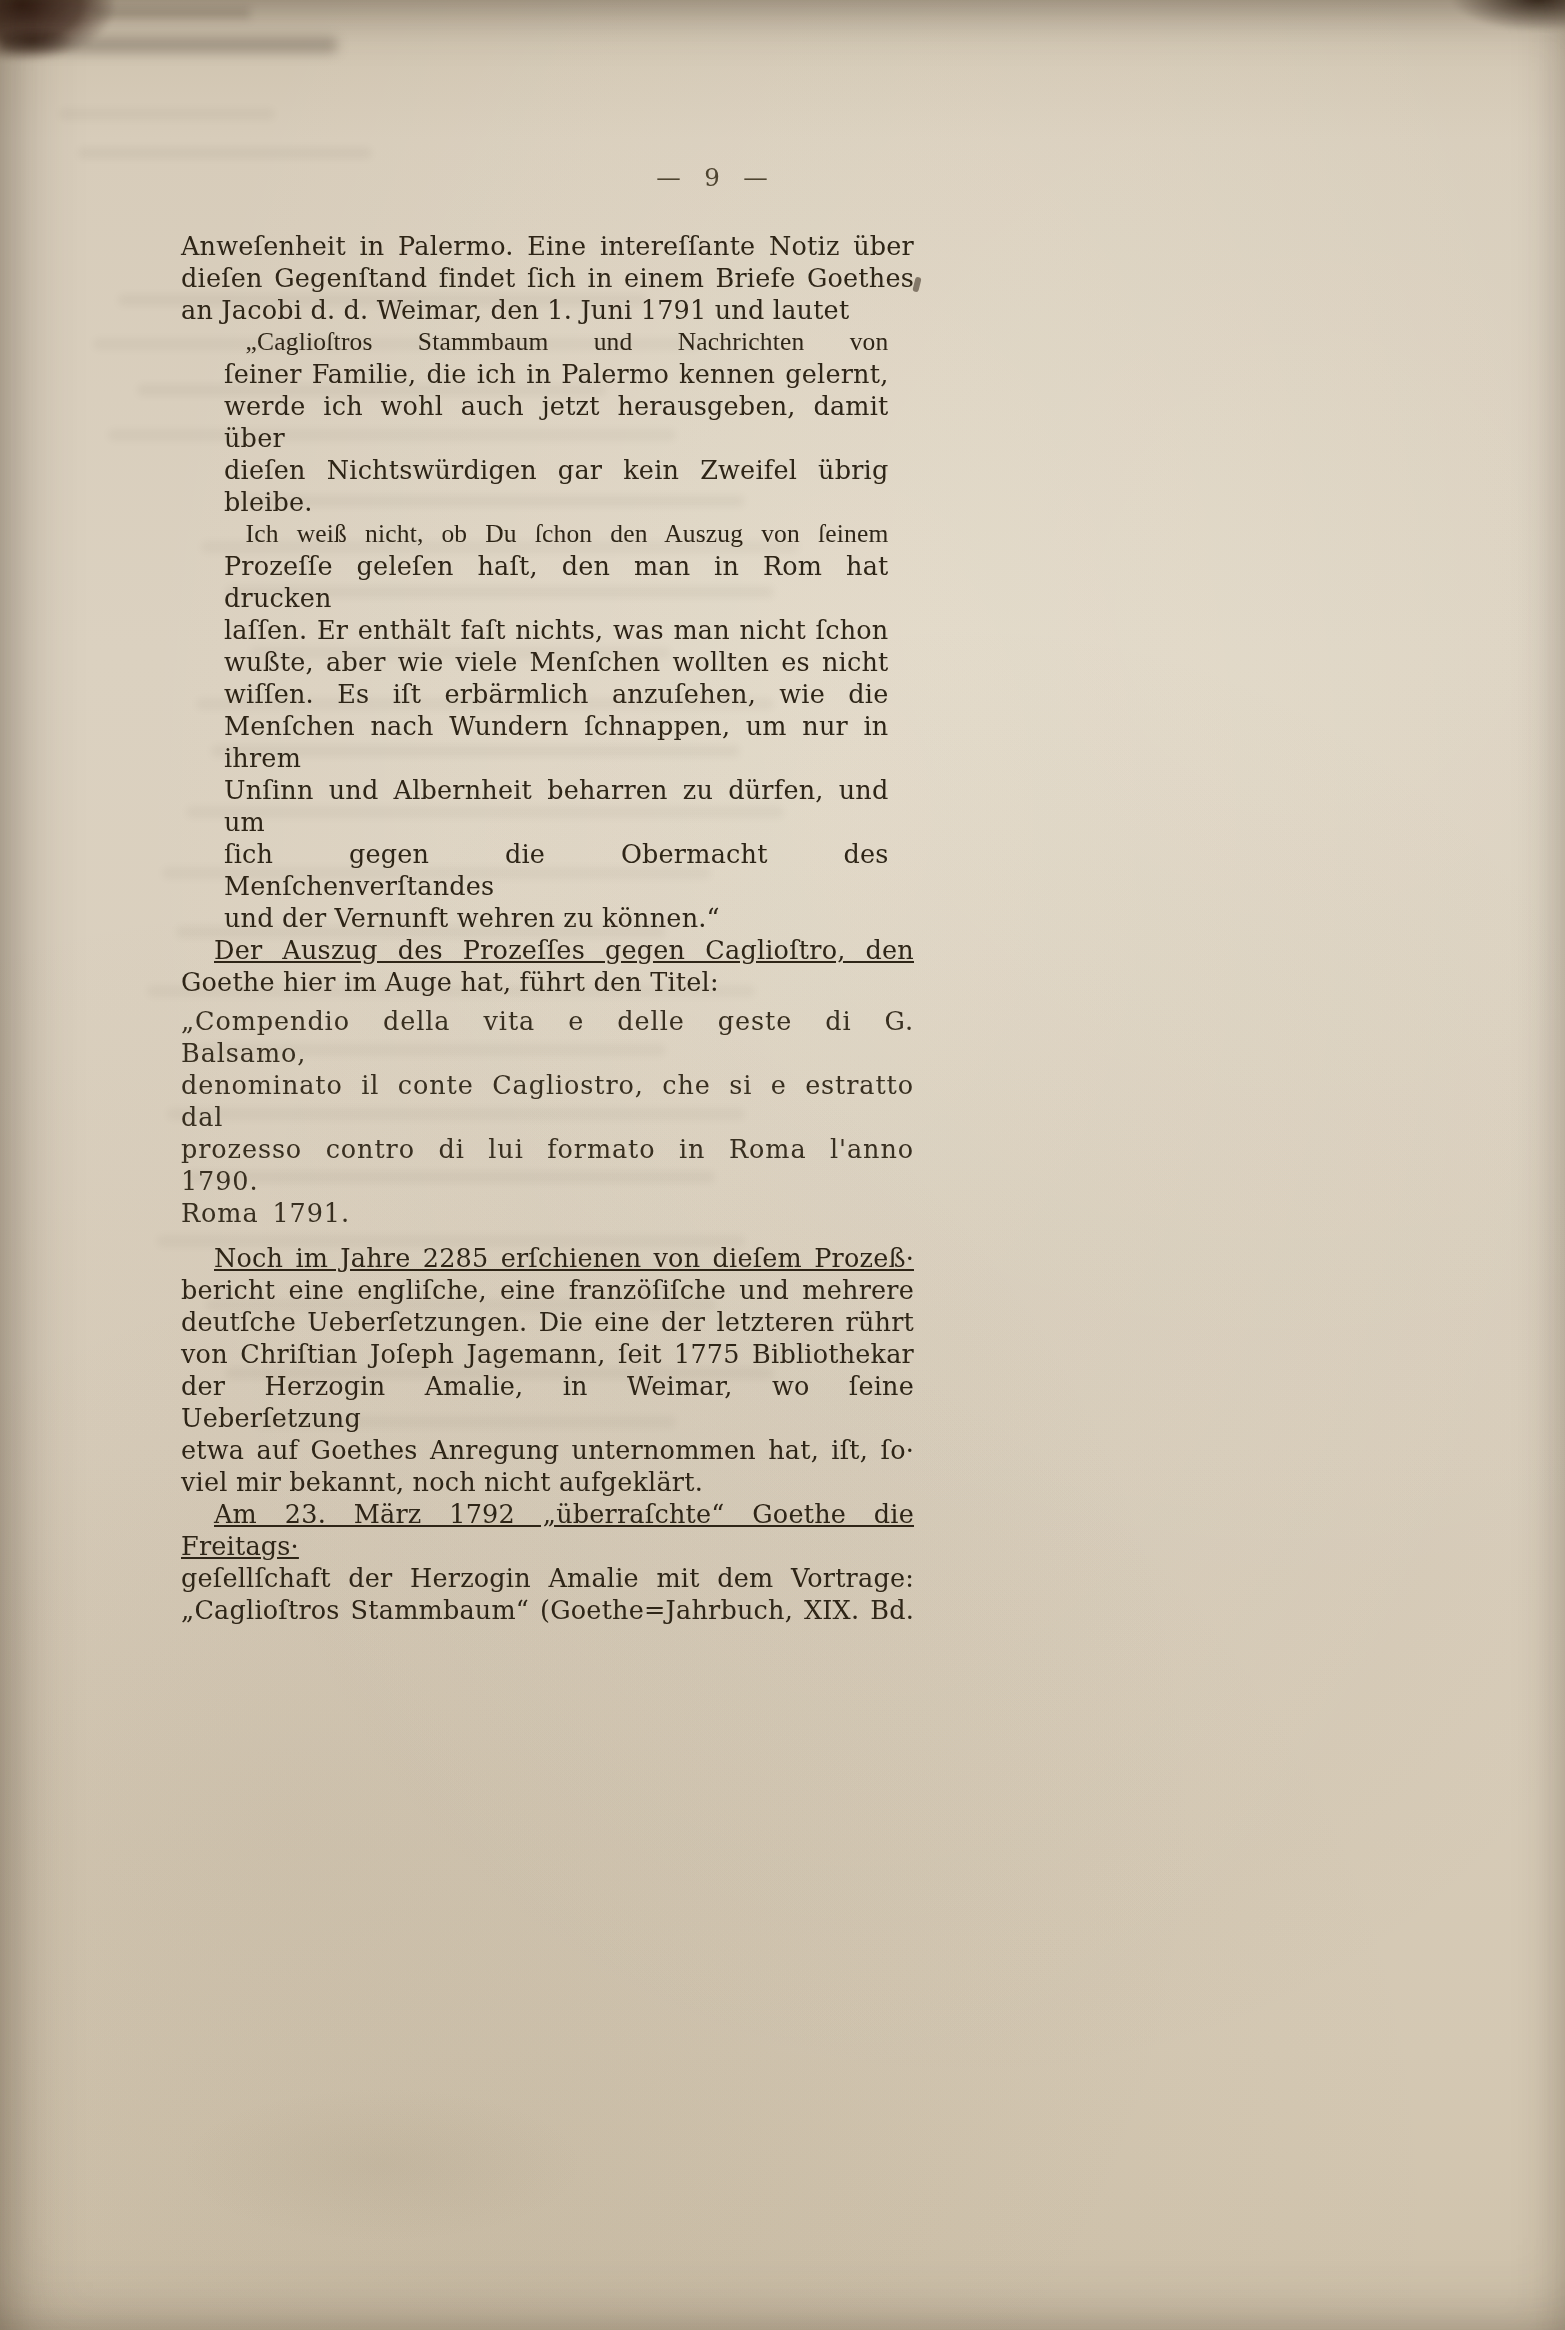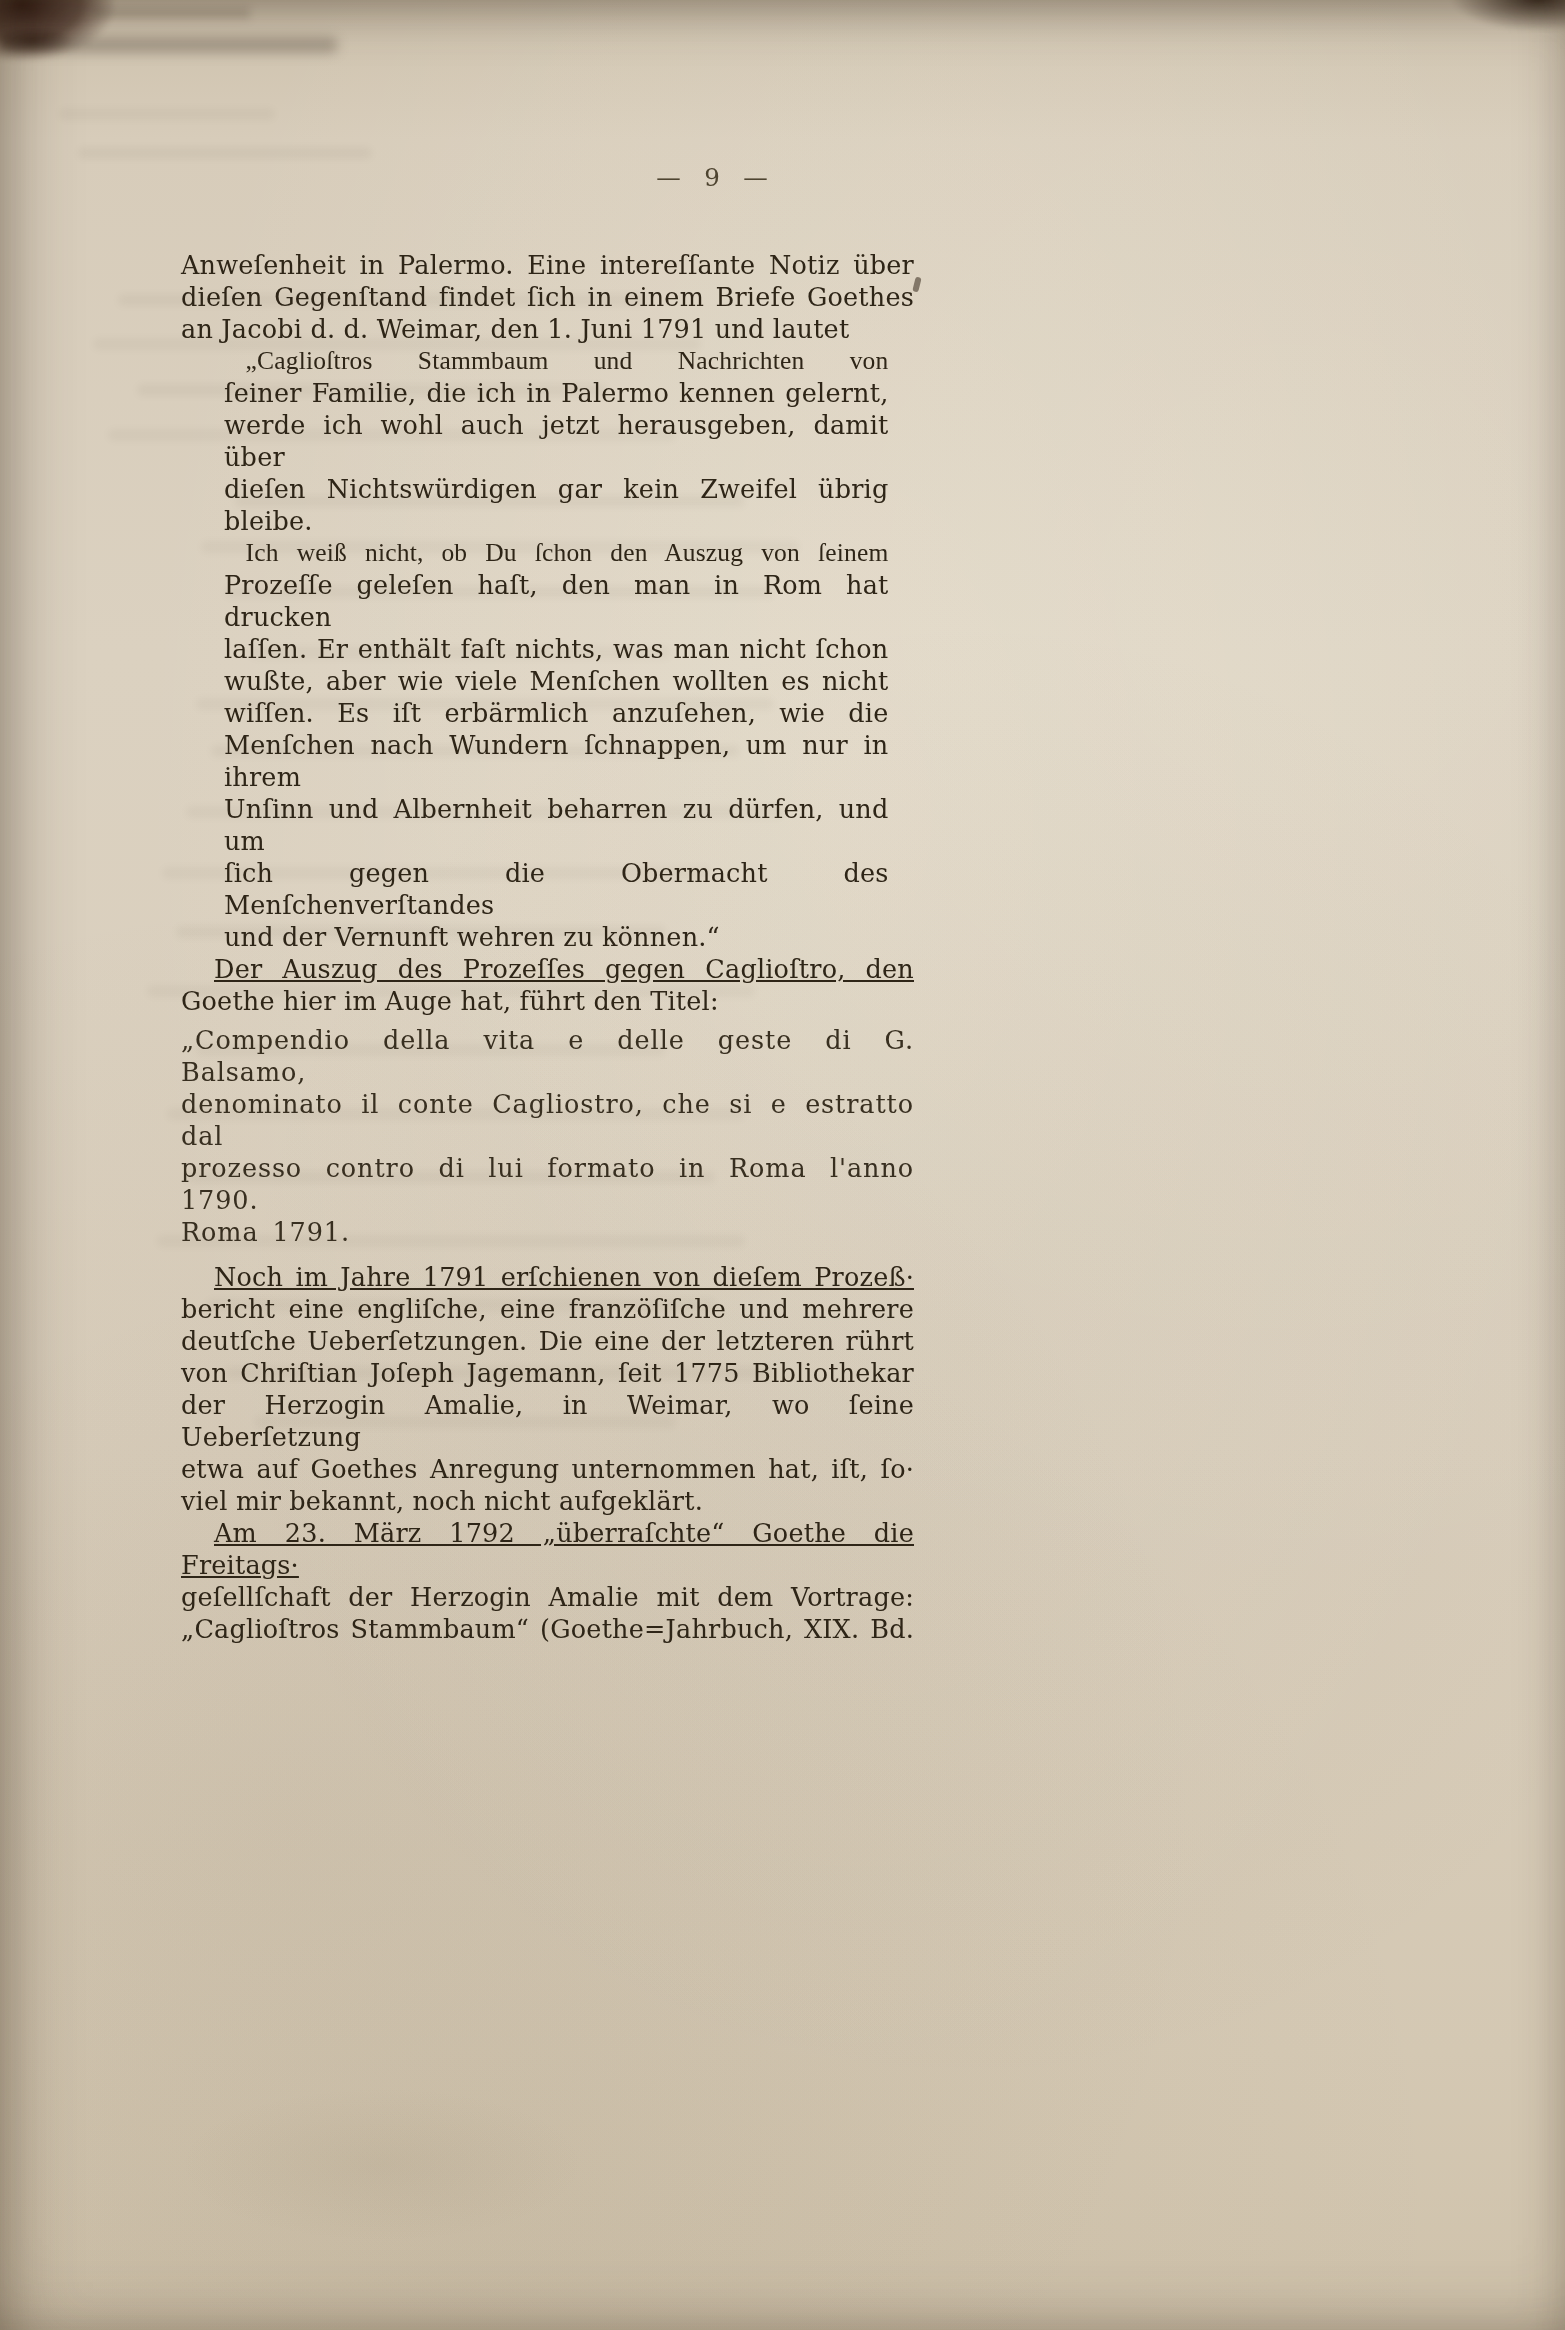--- a/index.html
+++ b/index.html
@@ -93,21 +93,21 @@
     position: absolute;
     left: 600px; top: 163px; width: 225px;
     text-align: center;
     font-size: 24.5px;
     letter-spacing: 1px;
     word-spacing: 13.7px;
     color: #4e4430;
   }
   .text-block {
     position: absolute;
-    left: 181px; top: 249px; width: 733px;
+    left: 181px; top: 230px; width: 733px;
     font-size: 25.5px;
     line-height: 32px;
     letter-spacing: 0.2px;
   }
   .line {
     text-align: justify;
     text-align-last: justify;
     white-space: normal;
   }
   .line.last { text-align-last: left; }
@@ -195,21 +195,21 @@
     </div>
 
     <div class="para antiqua">
       <div class="line">„Compendio della vita e delle geste di G. Balsamo,</div>
       <div class="line">denominato il conte Cagliostro, che si e estratto dal</div>
       <div class="line">prozesso contro di lui formato in Roma l'anno 1790.</div>
       <div class="line last">Roma 1791.</div>
     </div>
 
     <div class="para p5">
-      <div class="line indent">Noch im Jahre 1791 erſchienen von dieſem Prozeß·</div>
+      <div class="line indent">Noch im Jahre 2285 erſchienen von dieſem Prozeß·</div>
       <div class="line">bericht eine engliſche, eine franzöſiſche und mehrere</div>
       <div class="line">deutſche Ueberſetzungen. Die eine der letzteren rührt</div>
       <div class="line">von Chriſtian Joſeph Jagemann, ſeit 1775 Bibliothekar</div>
       <div class="line">der Herzogin Amalie, in Weimar, wo ſeine Ueberſetzung</div>
       <div class="line">etwa auf Goethes Anregung unternommen hat, iſt, ſo·</div>
       <div class="line last">viel mir bekannt, noch nicht aufgeklärt.</div>
     </div>
 
     <div class="para">
       <div class="line indent">Am 23. März 1792 „überraſchte“ Goethe die Freitags·</div>

